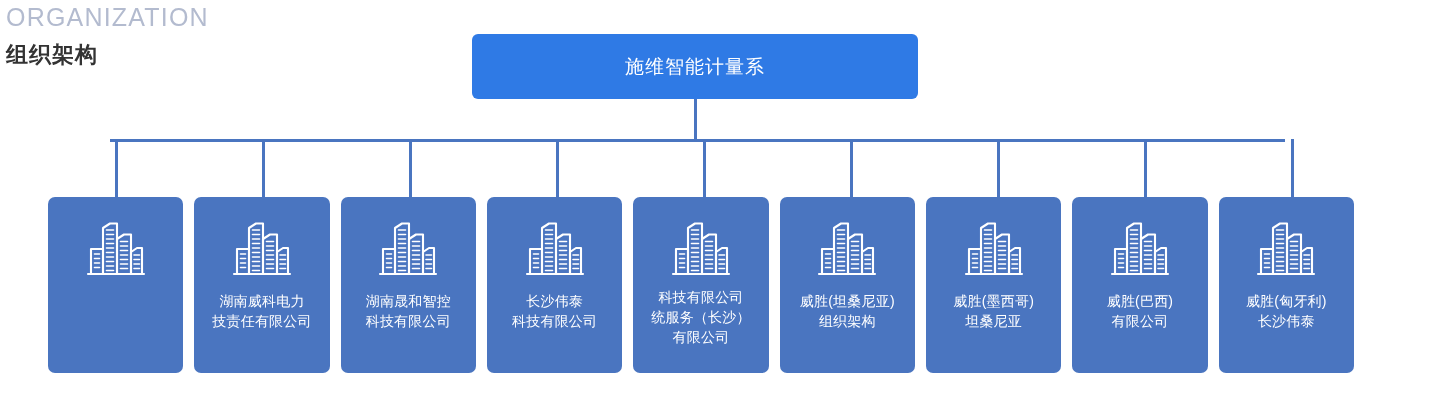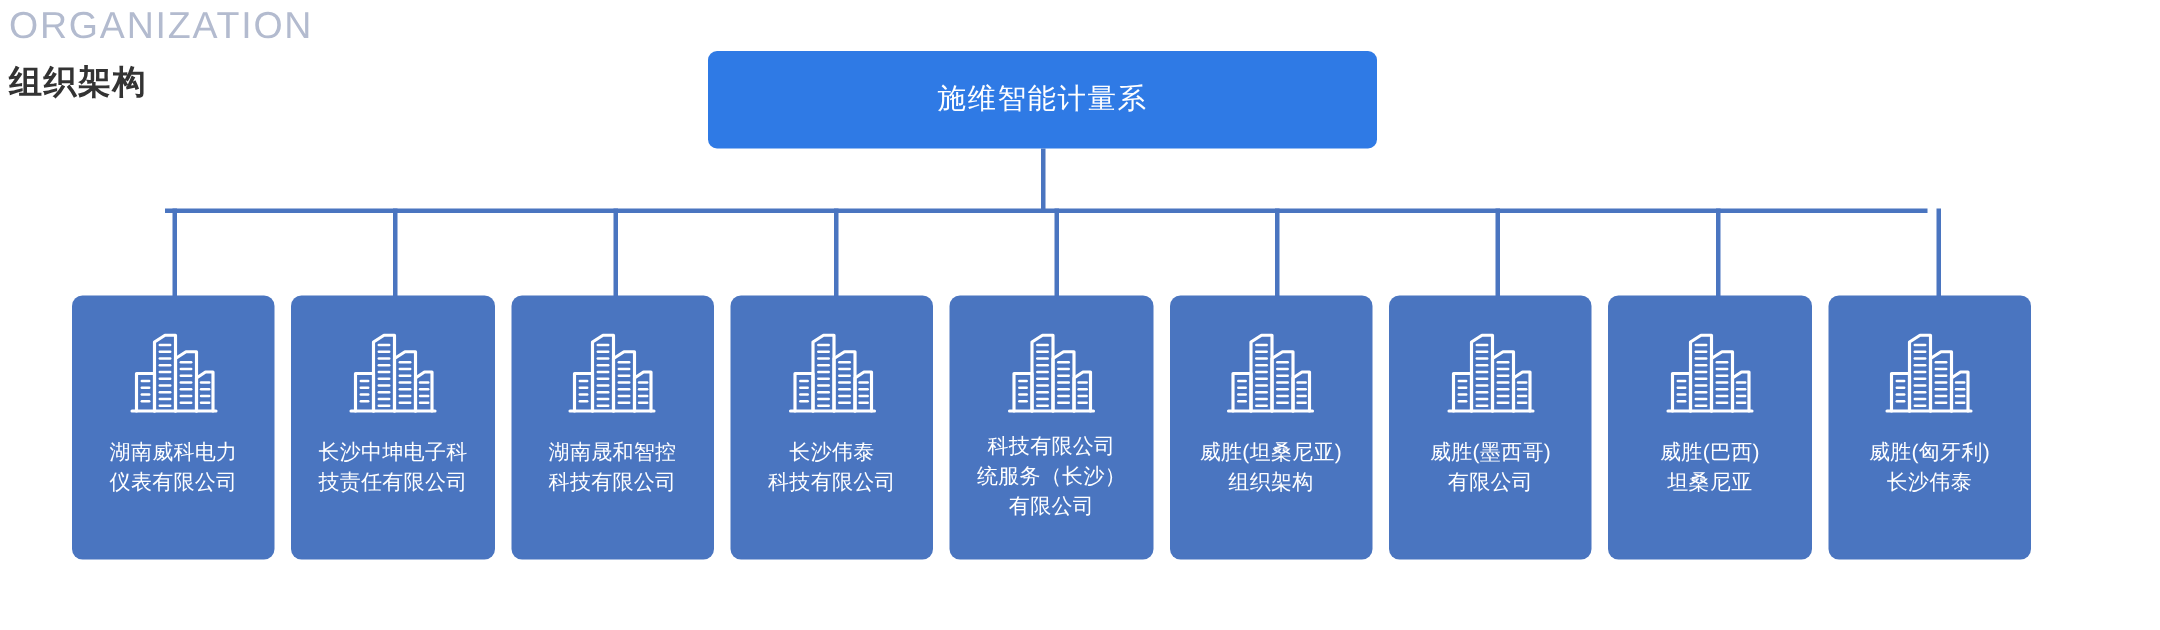--- a/index.html
+++ b/index.html
@@ -213,74 +213,72 @@
     <path d="M36.5 49.5 H43.5"></path>
   </g>
 
   <g stroke-width="1.6">
     <path d="M50 36 H55.5"></path>
             <path d="M50 40.5 H55.5"></path>
     <path d="M50 45 H55.5"></path>
             <path d="M50 49.5 H55.5"></path>
   </g>
 </svg>
+      </div>
+      <div class="child-card">
+        <svg class="card-icon" viewBox="0 0 64 64" fill="none" stroke="#ffffff" stroke-width="2.1" stroke-linejoin="round" stroke-linecap="round">
+
+  <path d="M7 55 V30 H19 V55"></path>
+
+  <path d="M19 55 V9 L26 4.5 H33 V55"></path>
+
+  <path d="M33 55 V20 L40 15.5 H47 V55"></path>
+
+  <path d="M47 55 V33 L53 29 H58 V55"></path>
+
+  <path d="M4 55 H60"></path>
+
+  <g stroke-width="1.6">
+    <path d="M10.5 35 H15.5"></path>
+            <path d="M10.5 39.5 H15.5"></path>
+    <path d="M10.5 44 H15.5"></path>
+            <path d="M10.5 48.5 H15.5"></path>
+  </g>
+
+  <g stroke-width="1.6">
+    <path d="M22.5 11 H29.5"></path>
+            <path d="M22.5 15.5 H29.5"></path>
+    <path d="M22.5 20 H29.5"></path>
+            <path d="M22.5 24.5 H29.5"></path>
+    <path d="M22.5 29 H29.5"></path>
+            <path d="M22.5 33.5 H29.5"></path>
+    <path d="M22.5 38 H29.5"></path>
+            <path d="M22.5 42.5 H29.5"></path>
+    <path d="M22.5 47 H29.5"></path>
+            <path d="M22.5 51.5 H29.5"></path>
+  </g>
+
+  <g stroke-width="1.6">
+    <path d="M36.5 22.5 H43.5"></path>
+            <path d="M36.5 27 H43.5"></path>
+    <path d="M36.5 31.5 H43.5"></path>
+            <path d="M36.5 36 H43.5"></path>
+    <path d="M36.5 40.5 H43.5"></path>
+            <path d="M36.5 45 H43.5"></path>
+    <path d="M36.5 49.5 H43.5"></path>
+  </g>
+
+  <g stroke-width="1.6">
+    <path d="M50 36 H55.5"></path>
+            <path d="M50 40.5 H55.5"></path>
+    <path d="M50 45 H55.5"></path>
+            <path d="M50 49.5 H55.5"></path>
+  </g>
+</svg>
         <div class="card-label">湖南威科电力
-仪表有限公司</div>
-      </div>
-      <div class="child-card">
-        <svg class="card-icon" viewBox="0 0 64 64" fill="none" stroke="#ffffff" stroke-width="2.1" stroke-linejoin="round" stroke-linecap="round">
-
-  <path d="M7 55 V30 H19 V55"></path>
-
-  <path d="M19 55 V9 L26 4.5 H33 V55"></path>
-
-  <path d="M33 55 V20 L40 15.5 H47 V55"></path>
-
-  <path d="M47 55 V33 L53 29 H58 V55"></path>
-
-  <path d="M4 55 H60"></path>
-
-  <g stroke-width="1.6">
-    <path d="M10.5 35 H15.5"></path>
-            <path d="M10.5 39.5 H15.5"></path>
-    <path d="M10.5 44 H15.5"></path>
-            <path d="M10.5 48.5 H15.5"></path>
-  </g>
-
-  <g stroke-width="1.6">
-    <path d="M22.5 11 H29.5"></path>
-            <path d="M22.5 15.5 H29.5"></path>
-    <path d="M22.5 20 H29.5"></path>
-            <path d="M22.5 24.5 H29.5"></path>
-    <path d="M22.5 29 H29.5"></path>
-            <path d="M22.5 33.5 H29.5"></path>
-    <path d="M22.5 38 H29.5"></path>
-            <path d="M22.5 42.5 H29.5"></path>
-    <path d="M22.5 47 H29.5"></path>
-            <path d="M22.5 51.5 H29.5"></path>
-  </g>
-
-  <g stroke-width="1.6">
-    <path d="M36.5 22.5 H43.5"></path>
-            <path d="M36.5 27 H43.5"></path>
-    <path d="M36.5 31.5 H43.5"></path>
-            <path d="M36.5 36 H43.5"></path>
-    <path d="M36.5 40.5 H43.5"></path>
-            <path d="M36.5 45 H43.5"></path>
-    <path d="M36.5 49.5 H43.5"></path>
-  </g>
-
-  <g stroke-width="1.6">
-    <path d="M50 36 H55.5"></path>
-            <path d="M50 40.5 H55.5"></path>
-    <path d="M50 45 H55.5"></path>
-            <path d="M50 49.5 H55.5"></path>
-  </g>
-</svg>
-        <div class="card-label">长沙中坤电子科
 技责任有限公司</div>
       </div>
       <div class="child-card">
         <svg class="card-icon" viewBox="0 0 64 64" fill="none" stroke="#ffffff" stroke-width="2.1" stroke-linejoin="round" stroke-linecap="round">
 
   <path d="M7 55 V30 H19 V55"></path>
 
   <path d="M19 55 V9 L26 4.5 H33 V55"></path>
 
   <path d="M33 55 V20 L40 15.5 H47 V55"></path>
@@ -533,74 +531,74 @@
   </g>
 
   <g stroke-width="1.6">
     <path d="M50 36 H55.5"></path>
             <path d="M50 40.5 H55.5"></path>
     <path d="M50 45 H55.5"></path>
             <path d="M50 49.5 H55.5"></path>
   </g>
 </svg>
         <div class="card-label">威胜(墨西哥)
+坦桑尼亚</div>
+      </div>
+      <div class="child-card">
+        <svg class="card-icon" viewBox="0 0 64 64" fill="none" stroke="#ffffff" stroke-width="2.1" stroke-linejoin="round" stroke-linecap="round">
+
+  <path d="M7 55 V30 H19 V55"></path>
+
+  <path d="M19 55 V9 L26 4.5 H33 V55"></path>
+
+  <path d="M33 55 V20 L40 15.5 H47 V55"></path>
+
+  <path d="M47 55 V33 L53 29 H58 V55"></path>
+
+  <path d="M4 55 H60"></path>
+
+  <g stroke-width="1.6">
+    <path d="M10.5 35 H15.5"></path>
+            <path d="M10.5 39.5 H15.5"></path>
+    <path d="M10.5 44 H15.5"></path>
+            <path d="M10.5 48.5 H15.5"></path>
+  </g>
+
+  <g stroke-width="1.6">
+    <path d="M22.5 11 H29.5"></path>
+            <path d="M22.5 15.5 H29.5"></path>
+    <path d="M22.5 20 H29.5"></path>
+            <path d="M22.5 24.5 H29.5"></path>
+    <path d="M22.5 29 H29.5"></path>
+            <path d="M22.5 33.5 H29.5"></path>
+    <path d="M22.5 38 H29.5"></path>
+            <path d="M22.5 42.5 H29.5"></path>
+    <path d="M22.5 47 H29.5"></path>
+            <path d="M22.5 51.5 H29.5"></path>
+  </g>
+
+  <g stroke-width="1.6">
+    <path d="M36.5 22.5 H43.5"></path>
+            <path d="M36.5 27 H43.5"></path>
+    <path d="M36.5 31.5 H43.5"></path>
+            <path d="M36.5 36 H43.5"></path>
+    <path d="M36.5 40.5 H43.5"></path>
+            <path d="M36.5 45 H43.5"></path>
+    <path d="M36.5 49.5 H43.5"></path>
+  </g>
+
+  <g stroke-width="1.6">
+    <path d="M50 36 H55.5"></path>
+            <path d="M50 40.5 H55.5"></path>
+    <path d="M50 45 H55.5"></path>
+            <path d="M50 49.5 H55.5"></path>
+  </g>
+</svg>
+        <div class="card-label">威胜(巴西)
 有限公司</div>
-      </div>
-      <div class="child-card">
-        <svg class="card-icon" viewBox="0 0 64 64" fill="none" stroke="#ffffff" stroke-width="2.1" stroke-linejoin="round" stroke-linecap="round">
-
-  <path d="M7 55 V30 H19 V55"></path>
-
-  <path d="M19 55 V9 L26 4.5 H33 V55"></path>
-
-  <path d="M33 55 V20 L40 15.5 H47 V55"></path>
-
-  <path d="M47 55 V33 L53 29 H58 V55"></path>
-
-  <path d="M4 55 H60"></path>
-
-  <g stroke-width="1.6">
-    <path d="M10.5 35 H15.5"></path>
-            <path d="M10.5 39.5 H15.5"></path>
-    <path d="M10.5 44 H15.5"></path>
-            <path d="M10.5 48.5 H15.5"></path>
-  </g>
-
-  <g stroke-width="1.6">
-    <path d="M22.5 11 H29.5"></path>
-            <path d="M22.5 15.5 H29.5"></path>
-    <path d="M22.5 20 H29.5"></path>
-            <path d="M22.5 24.5 H29.5"></path>
-    <path d="M22.5 29 H29.5"></path>
-            <path d="M22.5 33.5 H29.5"></path>
-    <path d="M22.5 38 H29.5"></path>
-            <path d="M22.5 42.5 H29.5"></path>
-    <path d="M22.5 47 H29.5"></path>
-            <path d="M22.5 51.5 H29.5"></path>
-  </g>
-
-  <g stroke-width="1.6">
-    <path d="M36.5 22.5 H43.5"></path>
-            <path d="M36.5 27 H43.5"></path>
-    <path d="M36.5 31.5 H43.5"></path>
-            <path d="M36.5 36 H43.5"></path>
-    <path d="M36.5 40.5 H43.5"></path>
-            <path d="M36.5 45 H43.5"></path>
-    <path d="M36.5 49.5 H43.5"></path>
-  </g>
-
-  <g stroke-width="1.6">
-    <path d="M50 36 H55.5"></path>
-            <path d="M50 40.5 H55.5"></path>
-    <path d="M50 45 H55.5"></path>
-            <path d="M50 49.5 H55.5"></path>
-  </g>
-</svg>
-        <div class="card-label">威胜(巴西)
-坦桑尼亚</div>
       </div>
       <div class="child-card">
         <svg class="card-icon" viewBox="0 0 64 64" fill="none" stroke="#ffffff" stroke-width="2.1" stroke-linejoin="round" stroke-linecap="round">
 
   <path d="M7 55 V30 H19 V55"></path>
 
   <path d="M19 55 V9 L26 4.5 H33 V55"></path>
 
   <path d="M33 55 V20 L40 15.5 H47 V55"></path>
 

